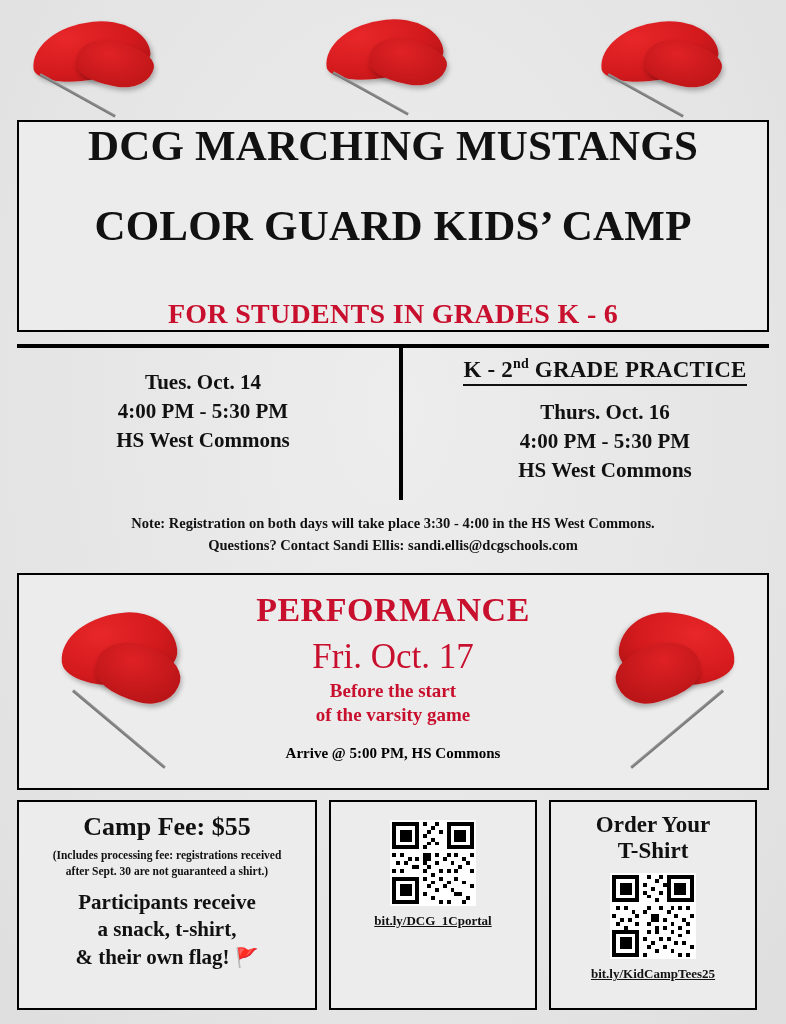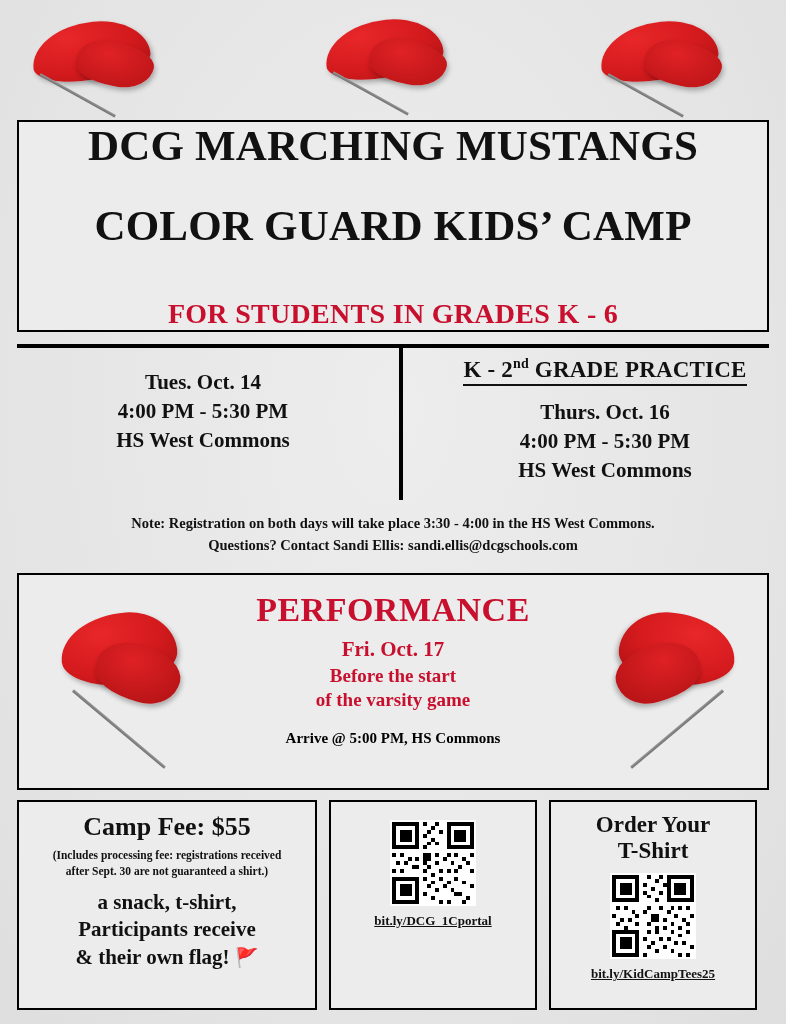--- a/index.html
+++ b/index.html
@@ -170,21 +170,21 @@
     display: flex; flex-direction: column;
     align-items: center;
   }
   .perf-title {
     margin-top: 16px;
     font-size: 34px; font-weight: bold;
     color: #c8102e; letter-spacing: .5px;
   }
   .perf-date {
     margin-top: 8px;
-    font-size: 21px; font-weight: bold; color: #c8102e;
+    font-size: 35px; font-weight: normal; color: #c8102e;
   }
   .perf-sub {
     margin-top: 2px;
     font-size: 19px; font-weight: bold; color: #c8102e;
     line-height: 1.25; text-align: center;
   }
   .perf-arrive {
     margin-top: 18px;
     font-size: 15px; font-weight: bold; color: #000000;
   }
@@ -313,22 +313,22 @@
       <div class="perf-arrive">Arrive @ 5:00 PM, HS Commons</div>
     </div>
   </div>
 
   <div id="bottom-row">
 
     <div class="bottom-box" id="fee-box">
       <div class="fee-title">Camp Fee: $55</div>
       <div class="fee-fine">(Includes processing fee: registrations received  after Sept. 30 are not guaranteed a shirt.)</div>
       <div class="fee-body">
+        <div>Participants receive</div>
         <div>a snack, t-shirt,</div>
-        <div>Participants receive</div>
         <div>
           <span>&amp; their own flag!</span>
           <span class="flagglyph">🚩</span>
         </div>
       </div>
     </div>
 
     <div class="bottom-box" id="register-box">
       <div class="qr">
         <svg width="82" height="82" viewBox="0 0 21 21" shape-rendering="crispEdges">

